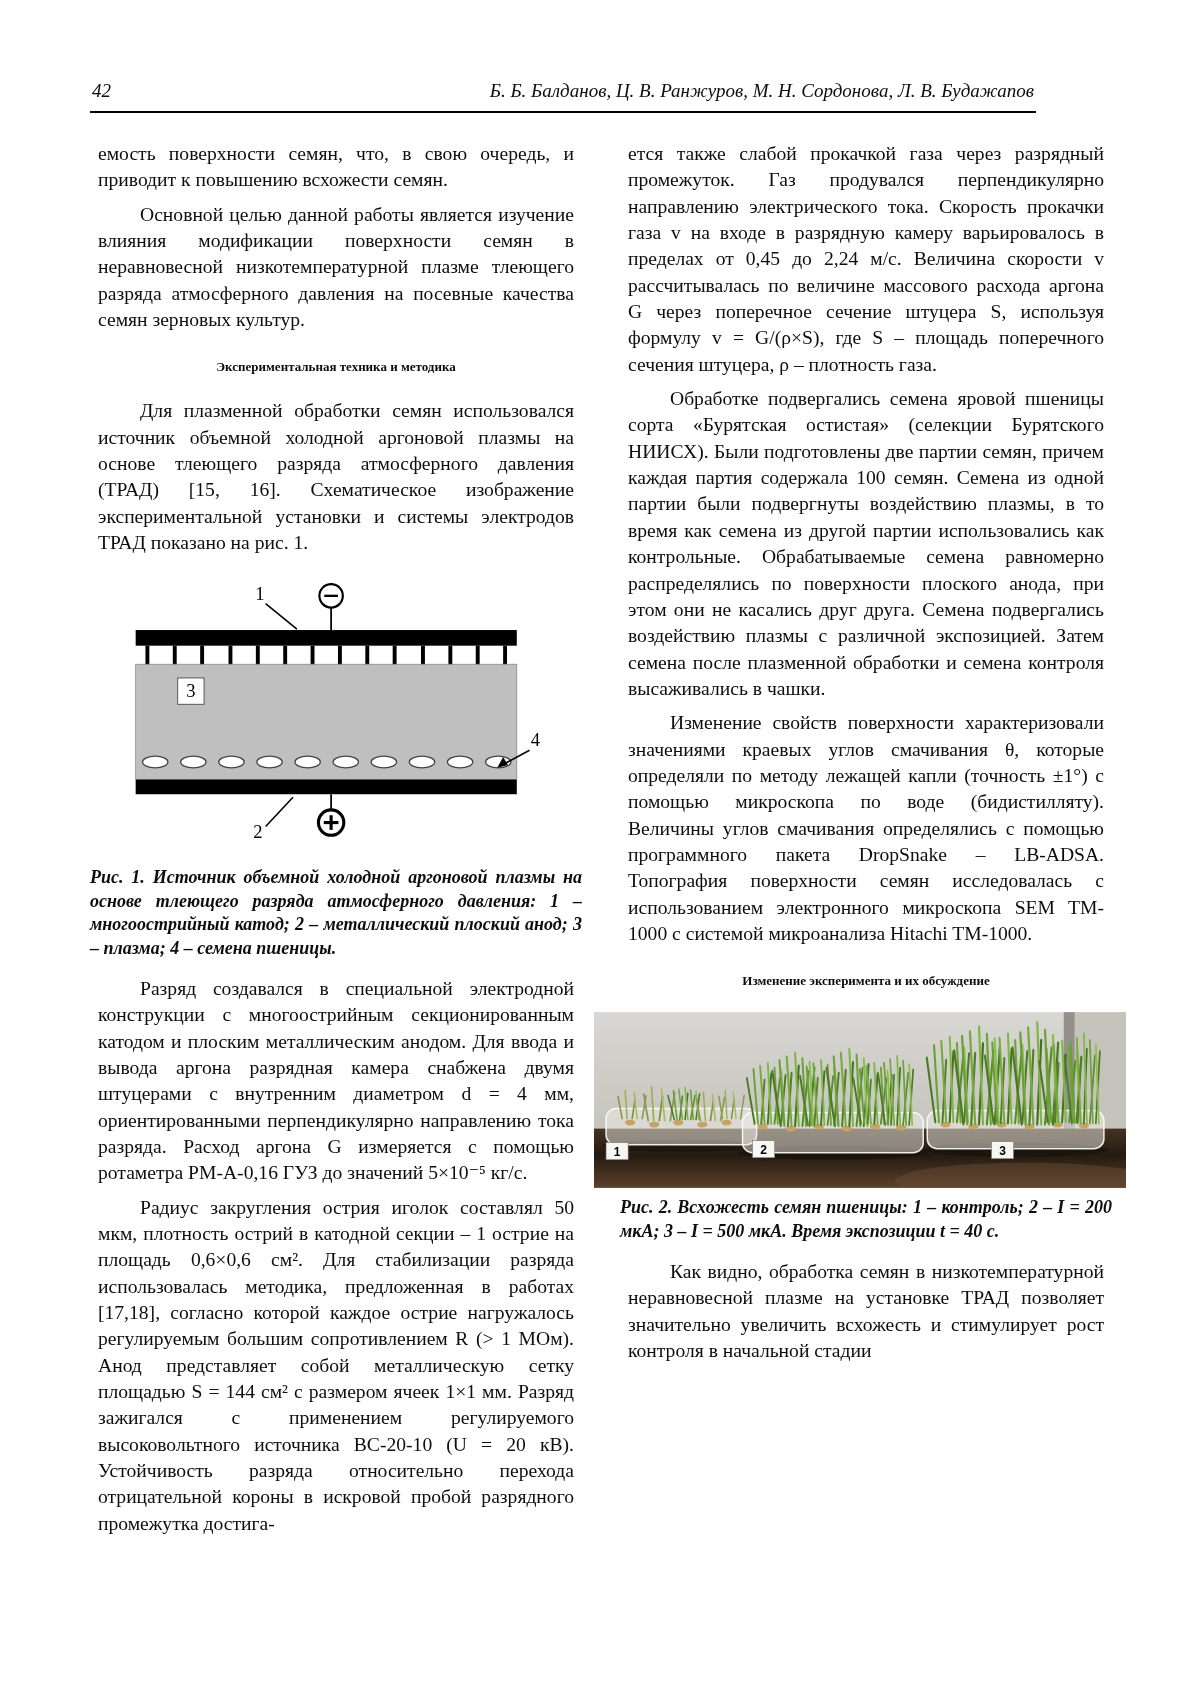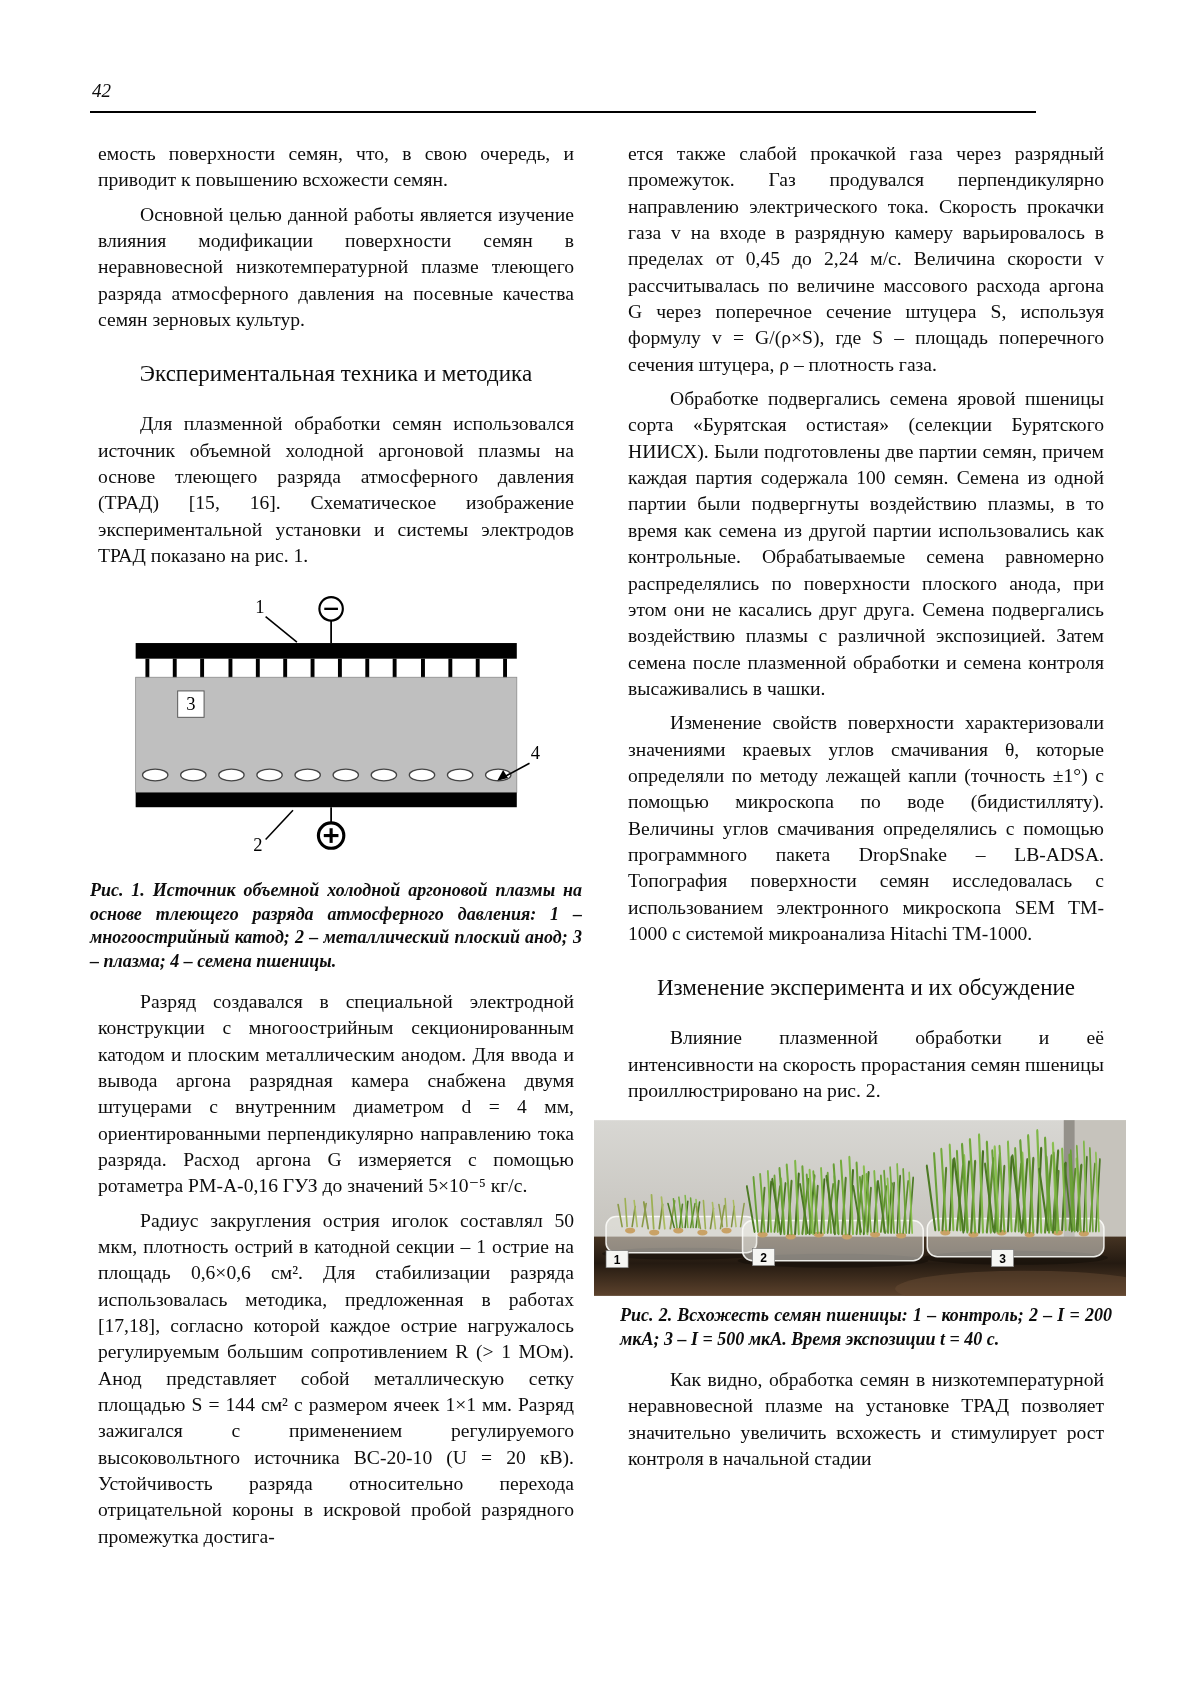--- a/index.html
+++ b/index.html
@@ -22,41 +22,42 @@
   .columns { display:flex; gap:38px; margin-top:20px; }
   .col {
     width:492px; flex:0 0 492px;
     font-size:19.6px; line-height:1.345;
     text-align:justify;
     hyphens:auto;
   }
   .col p { text-indent:42px; margin:8px; }
   .col p.cont { text-indent:0; }
   h2.section {
-    text-align:center; font-size:23px; font-weight:normal;
+    text-align:center; font-size:13px; font-weight:bold;
     margin:26px 6px 22px 6px; line-height:1.3; text-indent:0;
   }
   .fig1-wrap { width:430px; margin:20px auto 6px auto; }
   .fig-caption {
     font-weight:bold; font-style:italic;
     font-size:18px; line-height:1.3;
     text-align:justify; margin:6px 0 16px 0;
   }
   .photo-wrap { width:532px; margin:16px 0 8px -26px; }
   svg { display:block; }
   .svg-label { font-family:"Liberation Serif","DejaVu Serif",serif; font-size:19px; fill:#000; }
   .photo-label { font-family:"Liberation Sans","DejaVu Sans",sans-serif; font-size:12px; font-weight:bold; fill:#000; }
 </style>
 </head>
 <body>
 
 <div class="page">
 
   <div class="running-head">
     <span>42</span>
+    <span>Б. Б. Балданов, Ц. В. Ранжуров, М. Н. Сордонова, Л. В. Будажапов</span>
   </div>
 
   <div class="columns">
 
     <div class="col">
       <p class="cont">емость поверхности семян, что, в свою очередь, и приводит к повышению всхожести семян.</p>
       <p>Основной целью данной работы является изучение влияния модификации поверхности семян в неравновесной низкотемпературной плазме тлеющего разряда атмосферного давления на посевные качества семян зерновых культур.</p>
 
       <h2 class="section">Экспериментальная техника и методика</h2>
 
@@ -137,21 +138,20 @@
       <p>Радиус закругления острия иголок составлял 50 мкм, плотность острий в катодной секции – 1 острие на площадь 0,6×0,6 см². Для стабилизации разряда использовалась методика, предложенная в работах [17,18], согласно которой каждое острие нагружалось регулируемым большим сопротивлением R (&gt; 1 МОм). Анод представляет собой металлическую сетку площадью S = 144 см² с размером ячеек 1×1 мм. Разряд зажигался с применением регулируемого высоковольтного источника ВС-20-10 (U = 20 кВ). Устойчивость разряда относительно перехода отрицательной короны в искровой пробой разрядного промежутка достига-</p>
     </div>
 
     <div class="col">
       <p class="cont">ется также слабой прокачкой газа через разрядный промежуток. Газ продувался перпендикулярно направлению электрического тока. Скорость прокачки газа v на входе в разрядную камеру варьировалось в пределах от 0,45 до 2,24 м/с. Величина скорости v рассчитывалась по величине массового расхода аргона G через поперечное сечение штуцера S, используя формулу v = G/(ρ×S), где S – площадь поперечного сечения штуцера, ρ – плотность газа.</p>
       <p>Обработке подвергались семена яровой пшеницы сорта «Бурятская остистая» (селекции Бурятского НИИСХ). Были подготовлены две партии семян, причем каждая партия содержала 100 семян. Семена из одной партии были подвергнуты воздействию плазмы, в то время как семена из другой партии использовались как контрольные. Обрабатываемые семена равномерно распределялись по поверхности плоского анода, при этом они не касались друг друга. Семена подвергались воздействию плазмы с различной экспозицией. Затем семена после плазменной обработки и семена контроля высаживались в чашки.</p>
       <p>Изменение свойств поверхности характеризовали значениями краевых углов смачивания θ, которые определяли по методу лежащей капли (точность ±1°) с помощью микроскопа по воде (бидистилляту). Величины углов смачивания определялись с помощью программного пакета DropSnake – LB-ADSA. Топография поверхности семян исследовалась с использованием электронного микроскопа SEM TM-1000 с системой микроанализа Hitachi TM-1000.</p>
 
       <h2 class="section">Изменение эксперимента и их обсуждение</h2>
 
-      <p>Влияние плазменной обработки и её интенсивности на скорость прорастания семян пшеницы проиллюстрировано на рис. 2.</p>
 
       <div class="photo-wrap">
         <svg viewBox="0 0 530 175" width="532" height="176" role="img">
           <defs>
             <linearGradient id="wall" x1="0" y1="0" x2="0" y2="1">
               <stop offset="0" stop-color="#d8d7d3"></stop>
               <stop offset="1" stop-color="#bdbab3"></stop>
             </linearGradient>
             <linearGradient id="table" x1="0" y1="0" x2="0" y2="1">
               <stop offset="0" stop-color="#453322"></stop>

